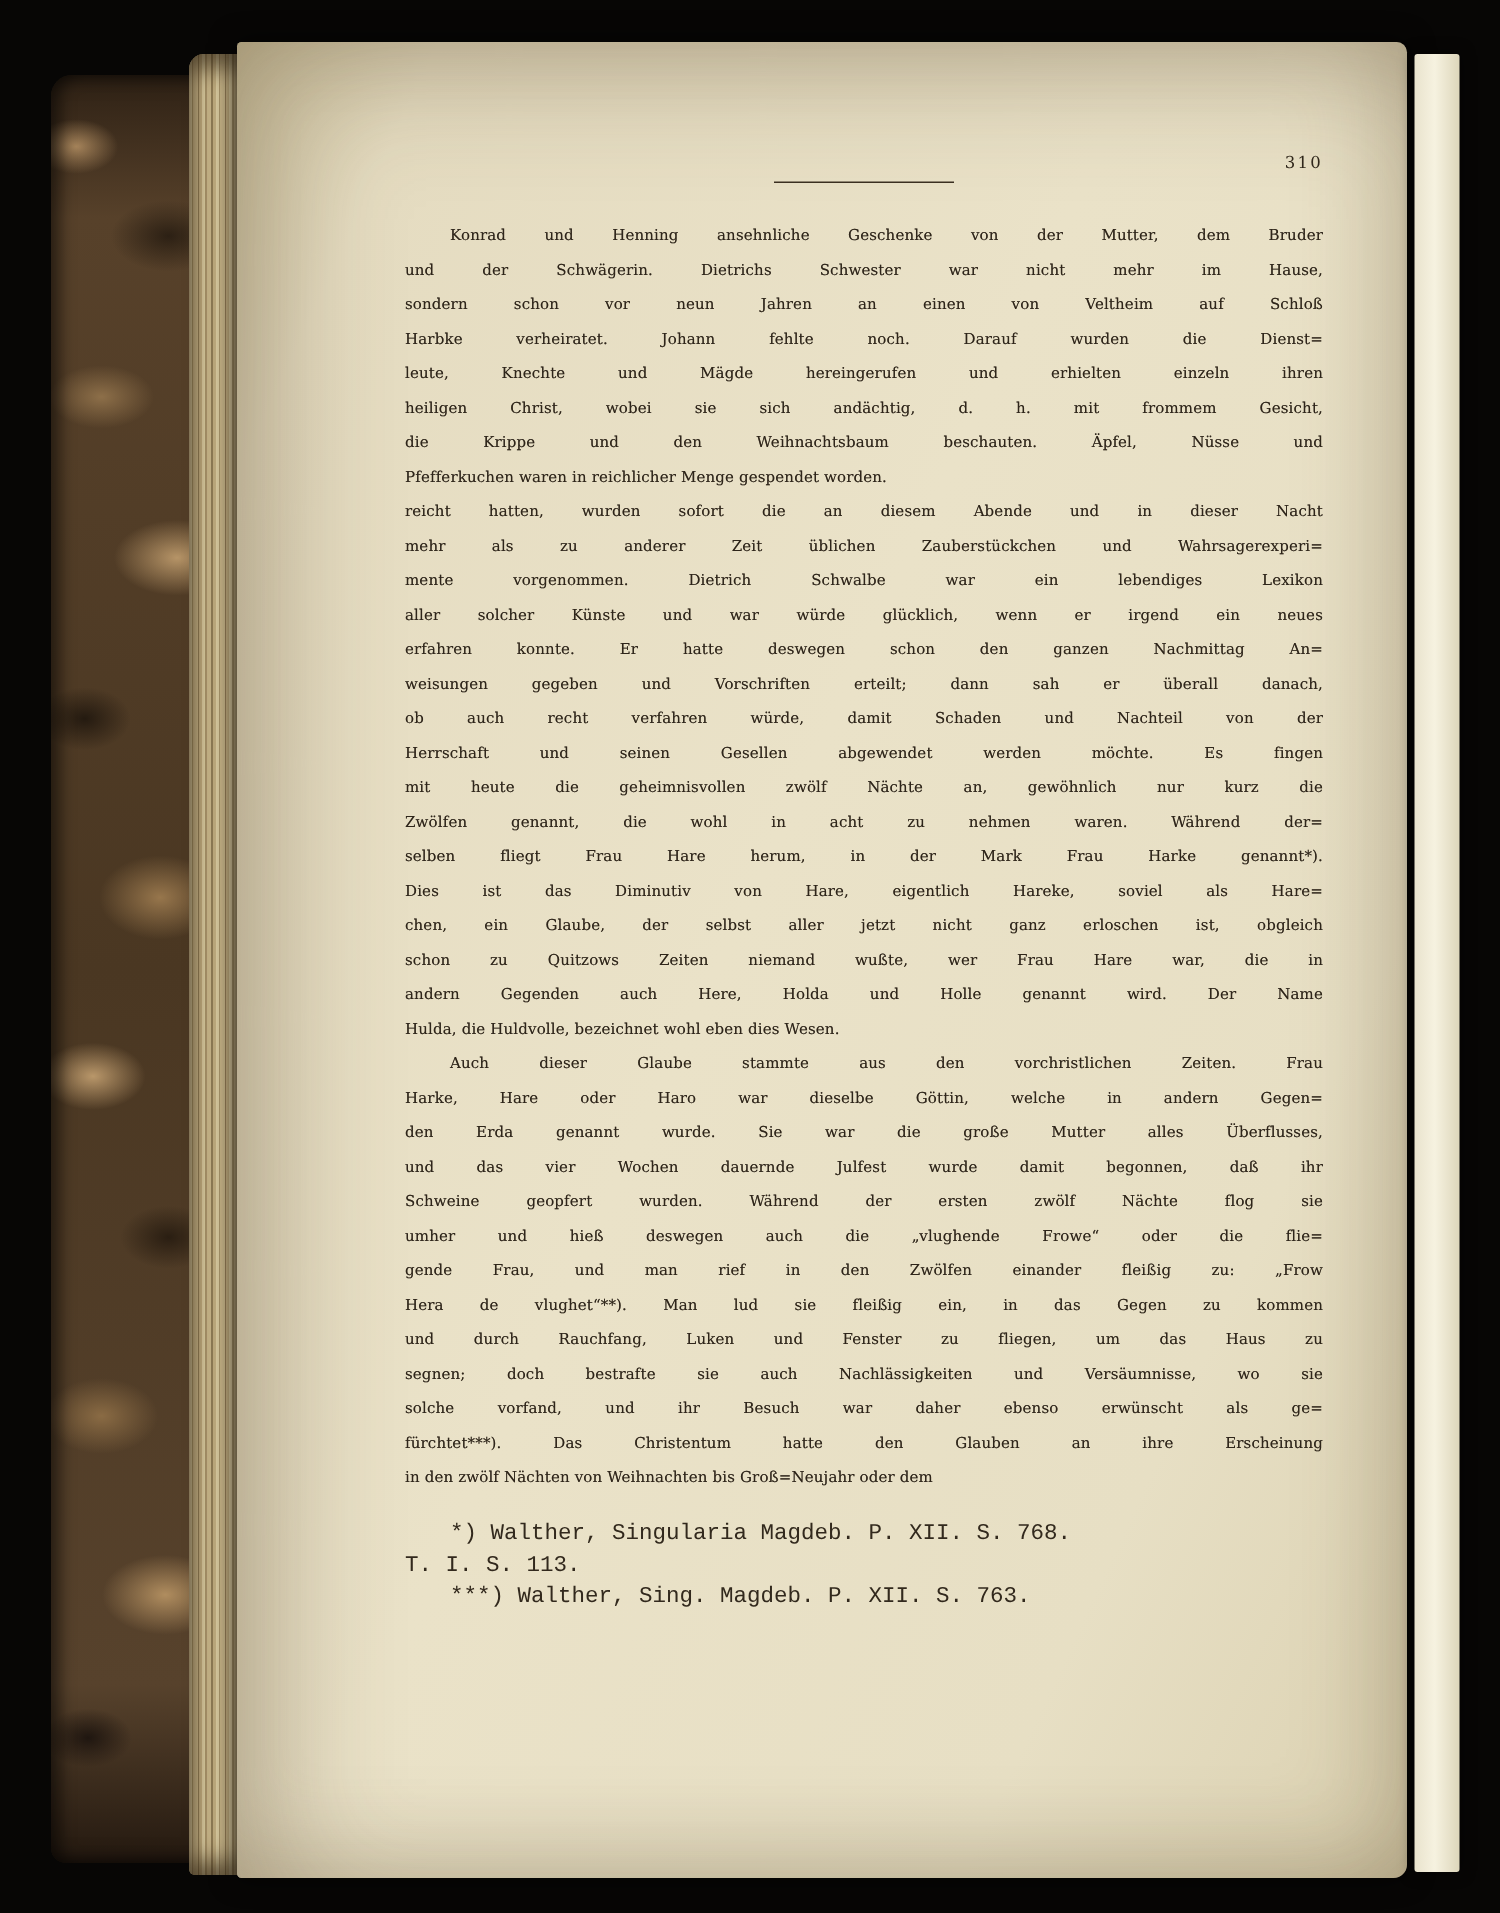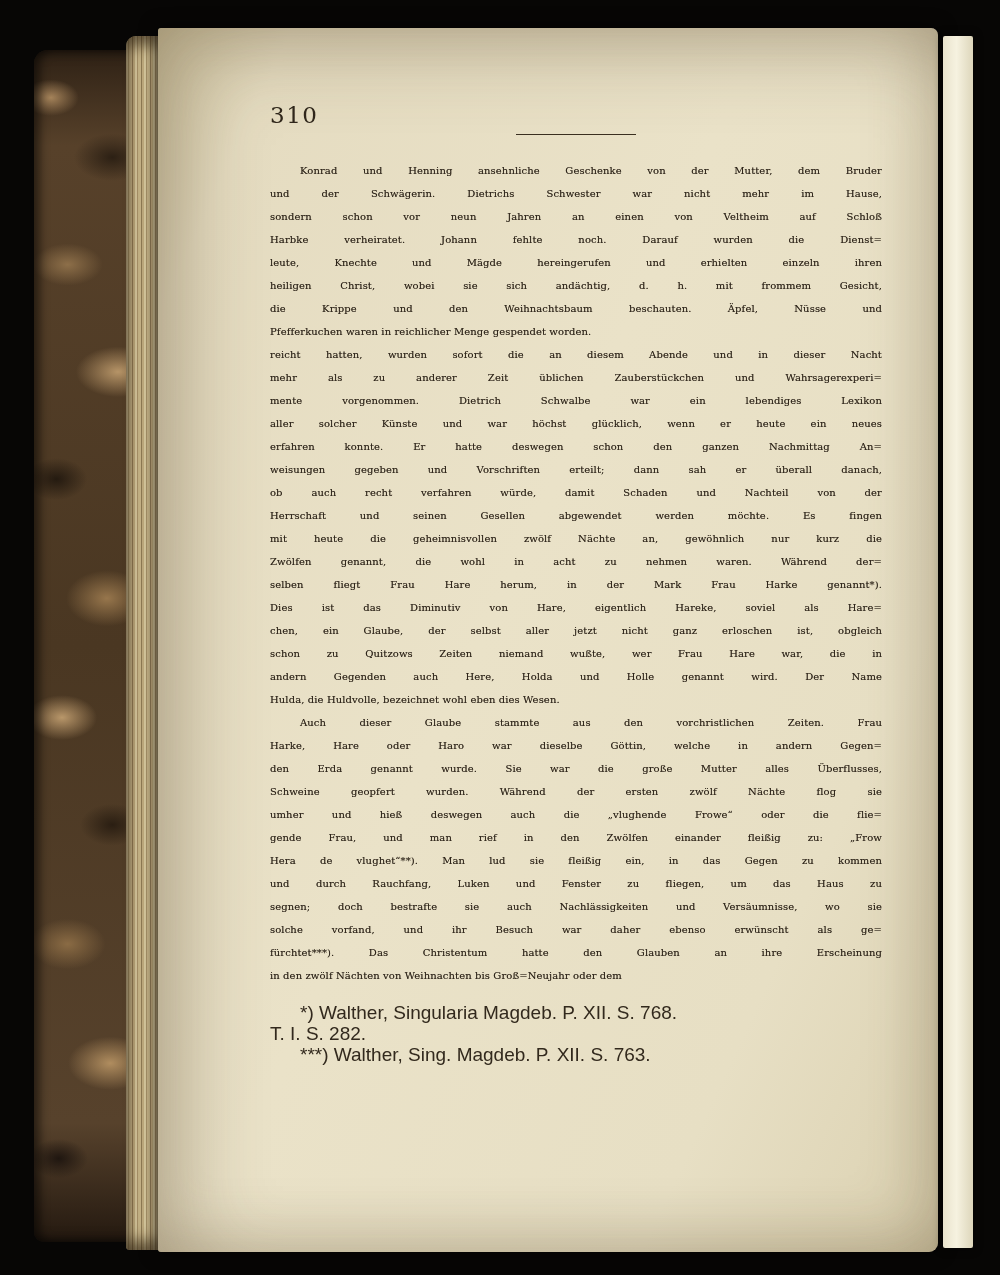--- a/index.html
+++ b/index.html
@@ -52,35 +52,35 @@
   .next-page{
     position:absolute;left:943px;top:36px;width:30px;height:1212px;
     background:linear-gradient(90deg,#e9e3cd 0%,#f6f2e0 45%,#ddd6bb 100%);
     border-radius:2px;
     box-shadow:0 0 10px rgba(0,0,0,.6);
   }
 
   .content{position:absolute;left:112px;top:74px;width:612px;}
 
   .page-num{
-    font-size:23px;text-align:left;letter-spacing:1.5px;color:#30271b;
+    font-size:11px;text-align:right;letter-spacing:1.5px;color:#30271b;
   }
   .rule{width:120px;border-top:1.6px solid #3a2f20;margin:6px auto 0;}
 
   .body-text{
     margin-top:24px;font-size:10px;line-height:23px;letter-spacing:.1px;
     text-shadow:0 0 .4px rgba(46,37,26,.55);
   }
   .line{text-align:justify;text-align-last:justify;}
   .line.last{text-align-last:left;}
   .line.indent{text-indent:30px;}
 
   .footnotes{
-    margin-top:15px;font-family:Liberation Sans, sans-serif;
-    font-size:19px;line-height:21px;color:#32291d;
+    margin-top:15px;font-family:Liberation Mono, monospace;
+    font-size:15px;line-height:21px;color:#32291d;
   }
 </style>
 </head>
 <body>
 
 <div class="photo">
 
   <div class="book-edge"></div>
   <div class="page-edges"></div>
 
@@ -100,56 +100,57 @@
             <div class="line">Harbke verheiratet. Johann fehlte noch. Darauf wurden die Dienst=</div>
             <div class="line">leute, Knechte und Mägde hereingerufen und erhielten einzeln ihren</div>
             <div class="line">heiligen Christ, wobei sie sich andächtig, d. h. mit frommem Gesicht,</div>
             <div class="line">die Krippe und den Weihnachtsbaum beschauten. Äpfel, Nüsse und</div>
             <div class="line last">Pfefferkuchen waren in reichlicher Menge gespendet worden.</div>
           </div>
         <div class="para">
             <div class="line">reicht hatten, wurden sofort die an diesem Abende und in dieser Nacht</div>
             <div class="line">mehr als zu anderer Zeit üblichen Zauberstückchen und Wahrsagerexperi=</div>
             <div class="line">mente vorgenommen. Dietrich Schwalbe war ein lebendiges Lexikon</div>
-            <div class="line">aller solcher Künste und war höchst glücklich, wenn er heute ein neues</div>
+            <div class="line">aller solcher Künste und war würde glücklich, wenn er irgend ein neues</div>
             <div class="line">erfahren konnte. Er hatte deswegen schon den ganzen Nachmittag An=</div>
             <div class="line">weisungen gegeben und Vorschriften erteilt; dann sah er überall danach,</div>
             <div class="line">ob auch recht verfahren würde, damit Schaden und Nachteil von der</div>
             <div class="line">Herrschaft und seinen Gesellen abgewendet werden möchte. Es fingen</div>
             <div class="line">mit heute die geheimnisvollen zwölf Nächte an, gewöhnlich nur kurz die</div>
             <div class="line">Zwölfen genannt, die wohl in acht zu nehmen waren. Während der=</div>
             <div class="line">selben fliegt Frau Hare herum, in der Mark Frau Harke genannt*).</div>
             <div class="line">Dies ist das Diminutiv von Hare, eigentlich Hareke, soviel als Hare=</div>
             <div class="line">chen, ein Glaube, der selbst aller jetzt nicht ganz erloschen ist, obgleich</div>
             <div class="line">schon zu Quitzows Zeiten niemand wußte, wer Frau Hare war, die in</div>
             <div class="line">andern Gegenden auch Here, Holda und Holle genannt wird. Der Name</div>
             <div class="line last">Hulda, die Huldvolle, bezeichnet wohl eben dies Wesen.</div>
           </div>
         <div class="para">
             <div class="line indent">Auch dieser Glaube stammte aus den vorchristlichen Zeiten. Frau</div>
             <div class="line">Harke, Hare oder Haro war dieselbe Göttin, welche in andern Gegen=</div>
             <div class="line">den Erda genannt wurde. Sie war die große Mutter alles Überflusses,</div>
+            <div class="line">und das vier Wochen dauernde Julfest wurde damit begonnen, daß ihr</div>
             <div class="line">Schweine geopfert wurden. Während der ersten zwölf Nächte flog sie</div>
             <div class="line">umher und hieß deswegen auch die „vlughende Frowe“ oder die flie=</div>
             <div class="line">gende Frau, und man rief in den Zwölfen einander fleißig zu: „Frow</div>
             <div class="line">Hera de vlughet“**). Man lud sie fleißig ein, in das Gegen zu kommen</div>
             <div class="line">und durch Rauchfang, Luken und Fenster zu fliegen, um das Haus zu</div>
             <div class="line">segnen; doch bestrafte sie auch Nachlässigkeiten und Versäumnisse, wo sie</div>
             <div class="line">solche vorfand, und ihr Besuch war daher ebenso erwünscht als ge=</div>
             <div class="line">fürchtet***). Das Christentum hatte den Glauben an ihre Erscheinung</div>
             <div class="line last">in den zwölf Nächten von Weihnachten bis Groß=Neujahr oder dem</div>
           </div>
       </div>
 
       <div class="footnotes">
         <div class="fn">
             <div class="line last indent">*) Walther, Singularia Magdeb. P. XII. S. 768.</div>
           </div>
         <div class="fn">
-            <div class="line last">T. I. S. 282.</div>
+            <div class="line last">T. I. S. 113.</div>
           </div>
         <div class="fn">
             <div class="line last indent">***) Walther, Sing. Magdeb. P. XII. S. 763.</div>
           </div>
       </div>
 
     </div>
   </div>
 
   <div class="next-page"></div>

